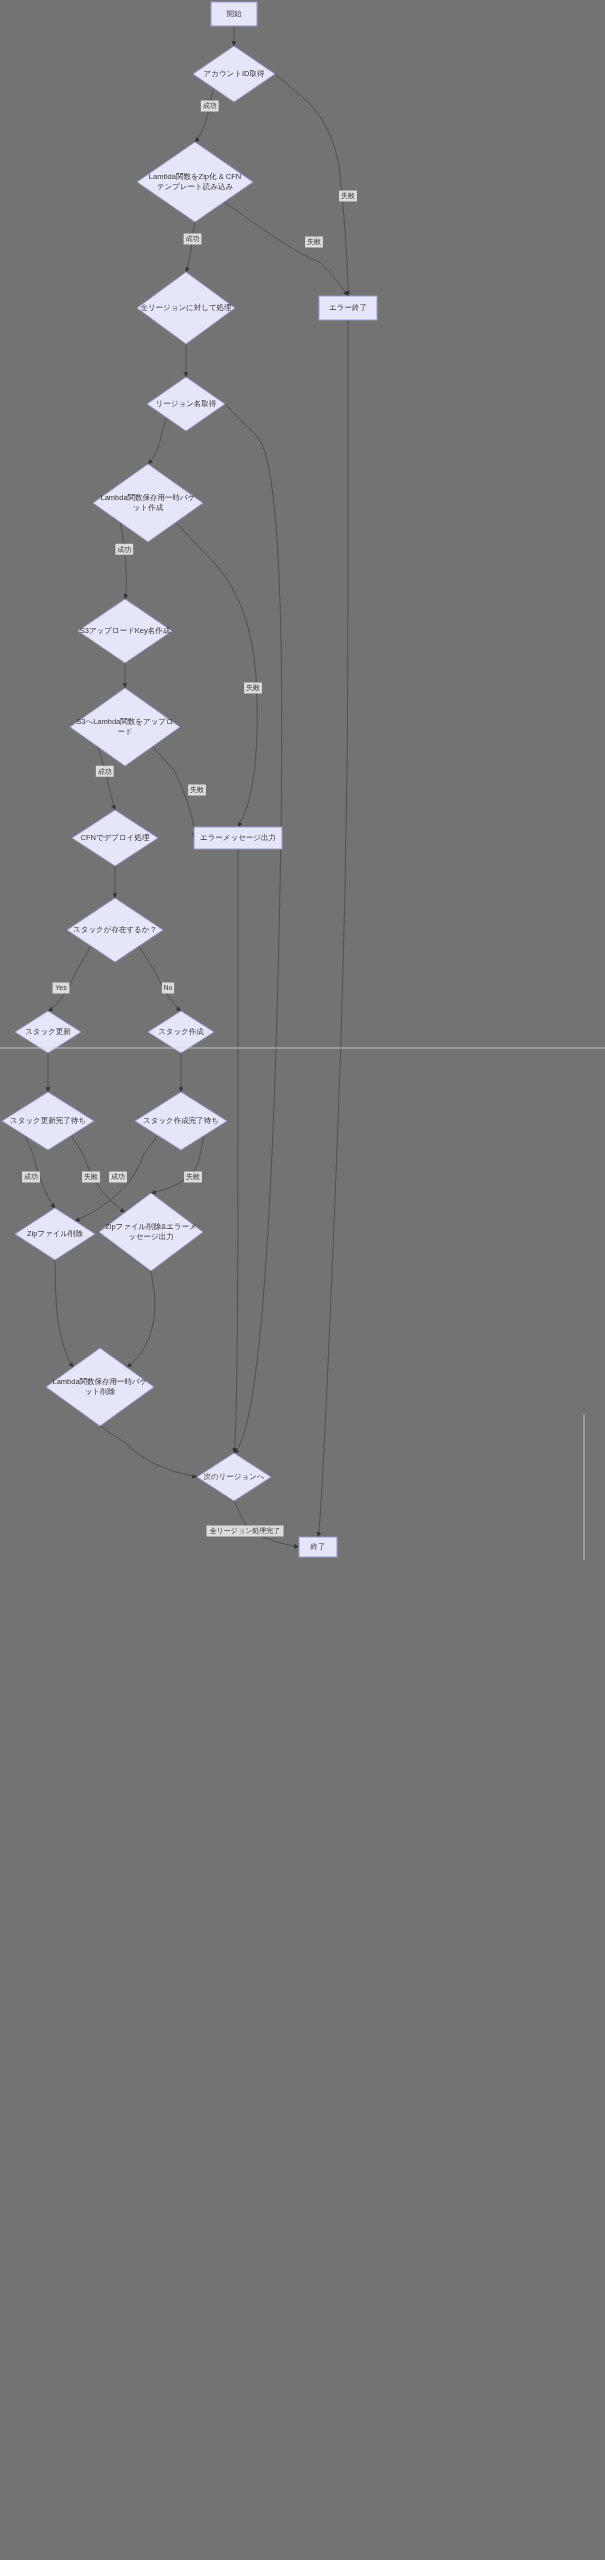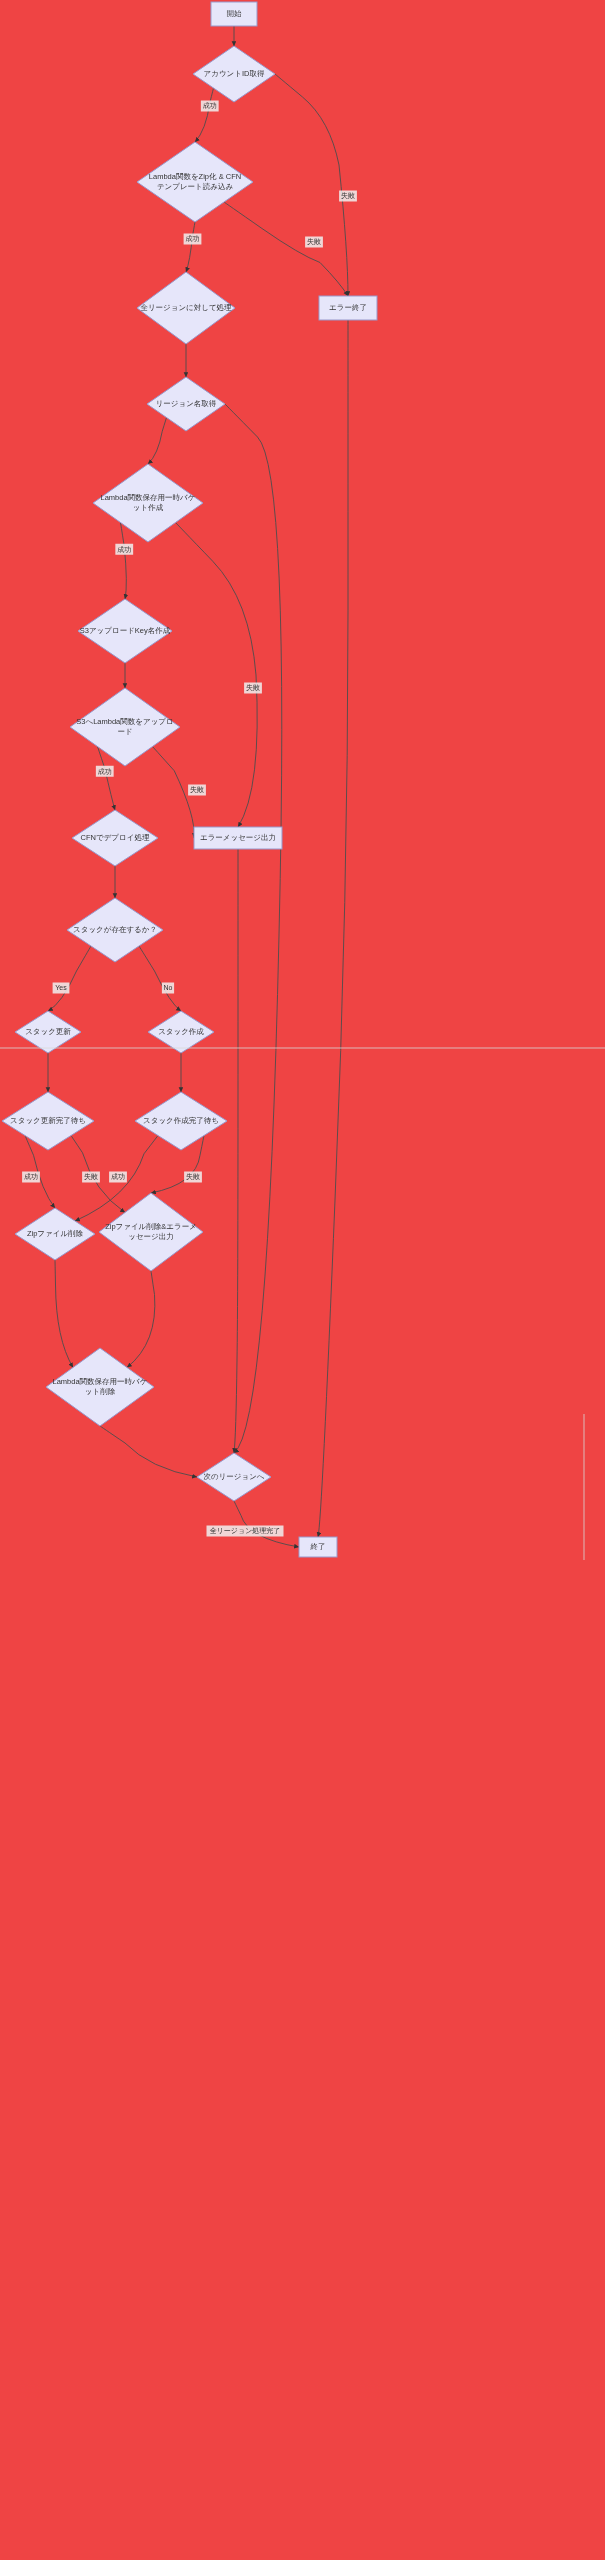--- a/index.html
+++ b/index.html
@@ -7,21 +7,21 @@
     padding: 0;
     background: #ffffff;
   }
   body {
     font-family: "Liberation Sans", "DejaVu Sans", sans-serif;
   }
   #canvas {
     position: relative;
     width: 605px;
     height: 2560px;
-    background: #ef4444;
+    background: #737373;
     overflow: hidden;
   }
   svg.flow {
     position: absolute;
     top: 0;
     left: 0;
     width: 605px;
     height: 2560px;
   }
   .node-shape {

